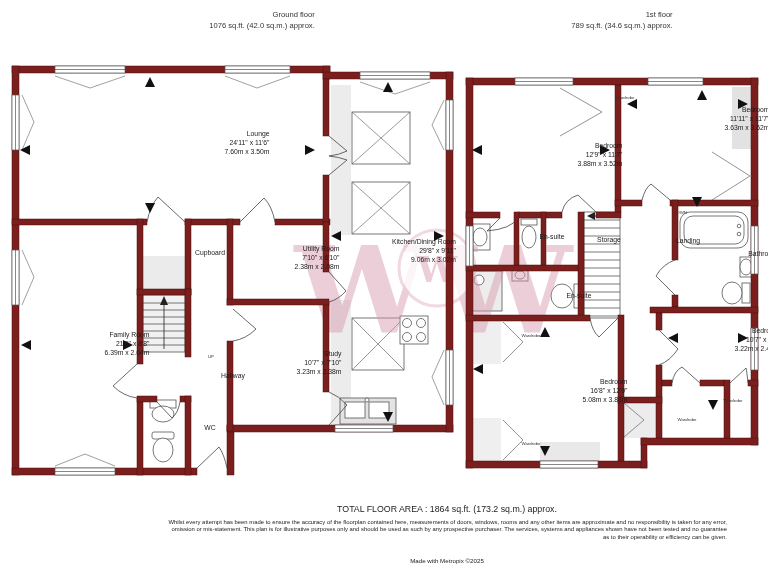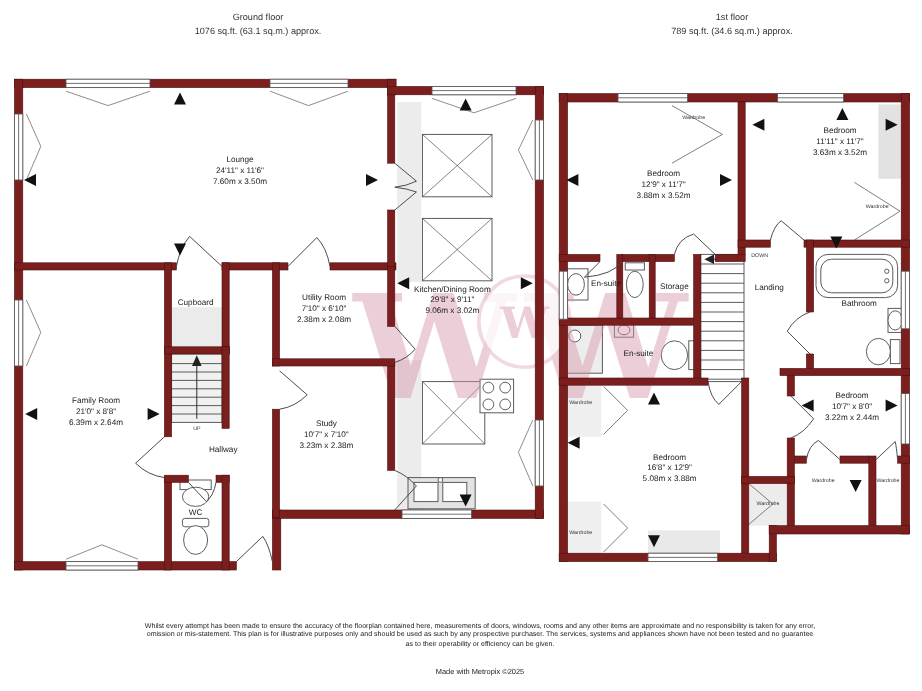--- a/index.html
+++ b/index.html
@@ -1,19 +1,19 @@
 <!DOCTYPE html>
 <html><head>
 <meta charset="utf-8">
 <style>
   html,body{margin:0;padding:0;background:#fff;}
   .canvas{position:relative;width:768px;height:576px;background:#fff;overflow:hidden;
           font-family:"Liberation Sans",sans-serif;}
   svg.plan{position:absolute;left:0;top:0;}
-  .lbl{position:absolute;transform:translateX(-50%);text-align:center;color:#1a1a1a;white-space:nowrap;}
+  .lbl{position:absolute;transform:translateX(-50%);text-align:right;color:#1a1a1a;white-space:nowrap;margin-left:47px;}
   .room{font-size:6.8px;line-height:8.8px;}
   .single{font-size:6.8px;}
   .tiny{font-size:4.4px;color:#333;}
   .hdr{font-size:7.6px;line-height:10.5px;color:#333;}
   .total{font-size:8.8px;color:#222;}
   .disc{font-size:5.9px;line-height:7.4px;color:#222;width:560px;white-space:normal;}
   .credit{font-size:6.2px;color:#222;}
 </style>
 </head>
 <body>
@@ -273,23 +273,23 @@
         <polygon points="748,338 738,333 738,343"></polygon>
     <polygon points="713,410 708,400 718,400"></polygon>
     <polygon points="545,327 540,337 550,337"></polygon>
         <polygon points="473,369 483,364 483,374"></polygon>
     <polygon points="545,456 540,446 550,446"></polygon>
   </g>
 </svg>
 
 <div class="lbl hdr" style="left:215px;top:10px">
   <div>Ground floor</div>
-  <div>1076 sq.ft. (63.1 sq.m.) approx.</div>
-</div>
-<div class="lbl hdr" style="left:610px;top:10px">
+  <div>1076 sq.ft. (42.0 sq.m.) approx.</div>
+</div>
+<div class="lbl hdr" style="left:575px;top:10px">
   <div>1st floor</div>
   <div>789 sq.ft. (34.6 sq.m.) approx.</div>
 </div>
 
 <div class="lbl room" style="left:200px;top:130px">
   <div>Lounge</div>
   <div>24'11" x 11'6"</div>
   <div>7.60m x 3.50m</div>
 </div>
 <div class="lbl room" style="left:377px;top:238px">
@@ -345,16 +345,17 @@
 <div class="lbl tiny" style="left:633px;top:210px">DOWN</div>
 
 <div class="lbl tiny" style="left:578px;top:95px">Wardrobe</div>
 <div class="lbl tiny" style="left:731px;top:169px">Wardrobe</div>
 <div class="lbl tiny" style="left:484px;top:333px">Wardrobe</div>
 <div class="lbl tiny" style="left:484px;top:441px">Wardrobe</div>
 <div class="lbl tiny" style="left:686px;top:398px">Wardrobe</div>
 <div class="lbl tiny" style="left:740px;top:398px">Wardrobe</div>
 <div class="lbl tiny" style="left:640px;top:417px">Wardrobe</div>
 
+<div class="lbl total" style="left:400px;top:504px">TOTAL FLOOR AREA : 1864 sq.ft. (173.2 sq.m.) approx.</div>
 <div class="lbl disc" style="left:400px;top:519px">Whilst every attempt has been made to ensure the accuracy of the floorplan contained here, measurements of doors, windows, rooms and any other items are approximate and no responsibility is taken for any error, omission or mis-statement. This plan is for illustrative purposes only and should be used as such by any prospective purchaser. The services, systems and appliances shown have not been tested and no guarantee as to their operability or efficiency can be given.</div>
 <div class="lbl credit" style="left:400px;top:557px">Made with Metropix ©2025</div>
 
 </div>
 
 </body></html>

